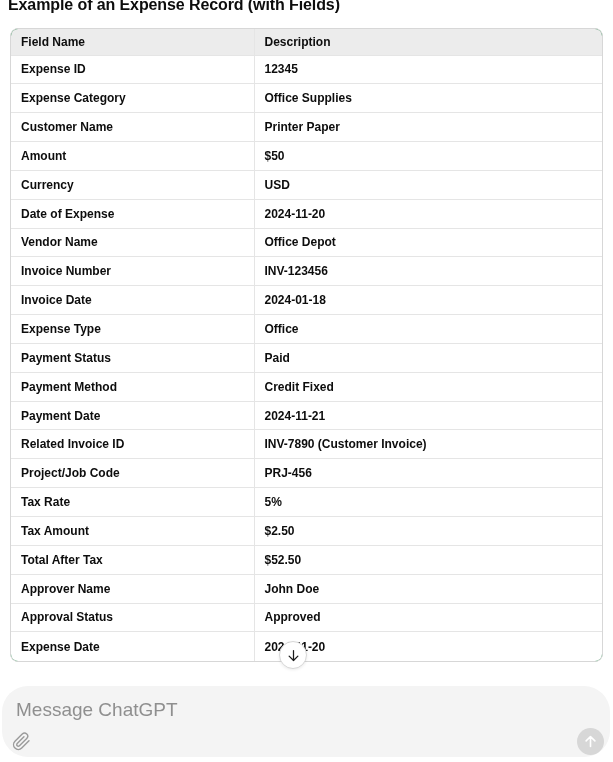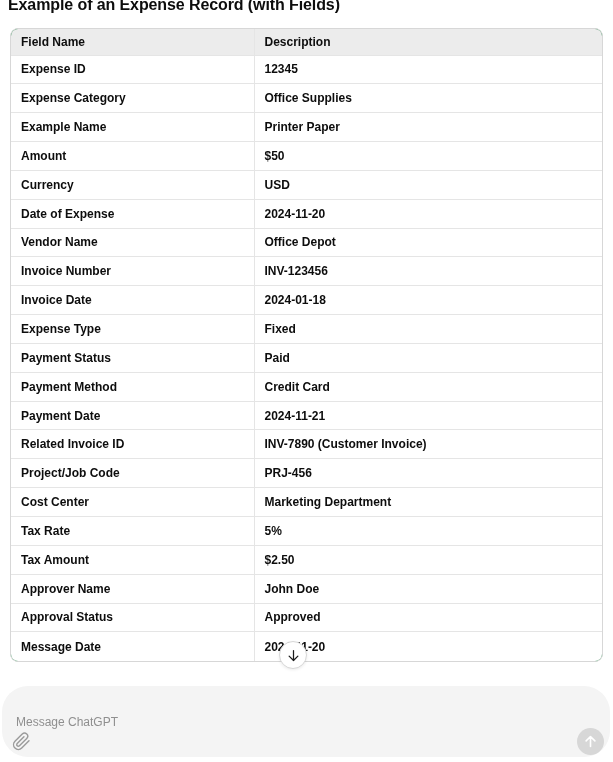--- a/index.html
+++ b/index.html
@@ -89,23 +89,23 @@
     left: 2px;
     top: 686px;
     width: 608px;
     height: 71px;
     background: var(--composer-bg, #f4f4f4);
     border-radius: 26px;
   }
   .composer-input {
     position: absolute;
     left: 14px;
-    top: 29px;
+    top: 13px;
     right: 20px;
-    font-size: 12px;
+    font-size: 19px;
     color: var(--placeholder, #8f8f8f);
     cursor: text;
   }
   .attach-btn {
     position: absolute;
     left: 7px;
     bottom: 4px;
     width: 24px;
     height: 24px;
     display: flex;
@@ -145,21 +145,21 @@
     <tbody>
         <tr>
           <td class="field">Expense ID</td>
           <td class="desc">12345</td>
         </tr>
         <tr>
           <td class="field">Expense Category</td>
           <td class="desc">Office Supplies</td>
         </tr>
         <tr>
-          <td class="field">Example Name</td>
+          <td class="field">Customer Name</td>
           <td class="desc">Printer Paper</td>
         </tr>
         <tr>
           <td class="field">Amount</td>
           <td class="desc">$50</td>
         </tr>
         <tr>
           <td class="field">Currency</td>
           <td class="desc">USD</td>
         </tr>
@@ -174,64 +174,64 @@
         <tr>
           <td class="field">Invoice Number</td>
           <td class="desc">INV-123456</td>
         </tr>
         <tr>
           <td class="field">Invoice Date</td>
           <td class="desc">2024-01-18</td>
         </tr>
         <tr>
           <td class="field">Expense Type</td>
-          <td class="desc">Fixed</td>
+          <td class="desc">Office</td>
         </tr>
         <tr>
           <td class="field">Payment Status</td>
           <td class="desc">Paid</td>
         </tr>
         <tr>
           <td class="field">Payment Method</td>
-          <td class="desc">Credit Card</td>
+          <td class="desc">Credit Fixed</td>
         </tr>
         <tr>
           <td class="field">Payment Date</td>
           <td class="desc">2024-11-21</td>
         </tr>
         <tr>
           <td class="field">Related Invoice ID</td>
           <td class="desc">INV-7890 (Customer Invoice)</td>
         </tr>
         <tr>
           <td class="field">Project/Job Code</td>
           <td class="desc">PRJ-456</td>
         </tr>
         <tr>
-          <td class="field">Cost Center</td>
-          <td class="desc">Marketing Department</td>
-        </tr>
-        <tr>
           <td class="field">Tax Rate</td>
           <td class="desc">5%</td>
         </tr>
         <tr>
           <td class="field">Tax Amount</td>
           <td class="desc">$2.50</td>
         </tr>
         <tr>
+          <td class="field">Total After Tax</td>
+          <td class="desc">$52.50</td>
+        </tr>
+        <tr>
           <td class="field">Approver Name</td>
           <td class="desc">John Doe</td>
         </tr>
         <tr>
           <td class="field">Approval Status</td>
           <td class="desc">Approved</td>
         </tr>
         <tr>
-          <td class="field">Message Date</td>
+          <td class="field">Expense Date</td>
           <td class="desc">2024-11-20</td>
         </tr>
       </tbody>
   </table>
 </div>
 
 <button class="scroll-btn">
   <span style="display:flex">
     <svg viewBox="0 0 24 24" fill="none" stroke-width="2" stroke-linecap="round" stroke-linejoin="round">
       <path d="M12 4v16M5 13l7 7 7-7"></path>

